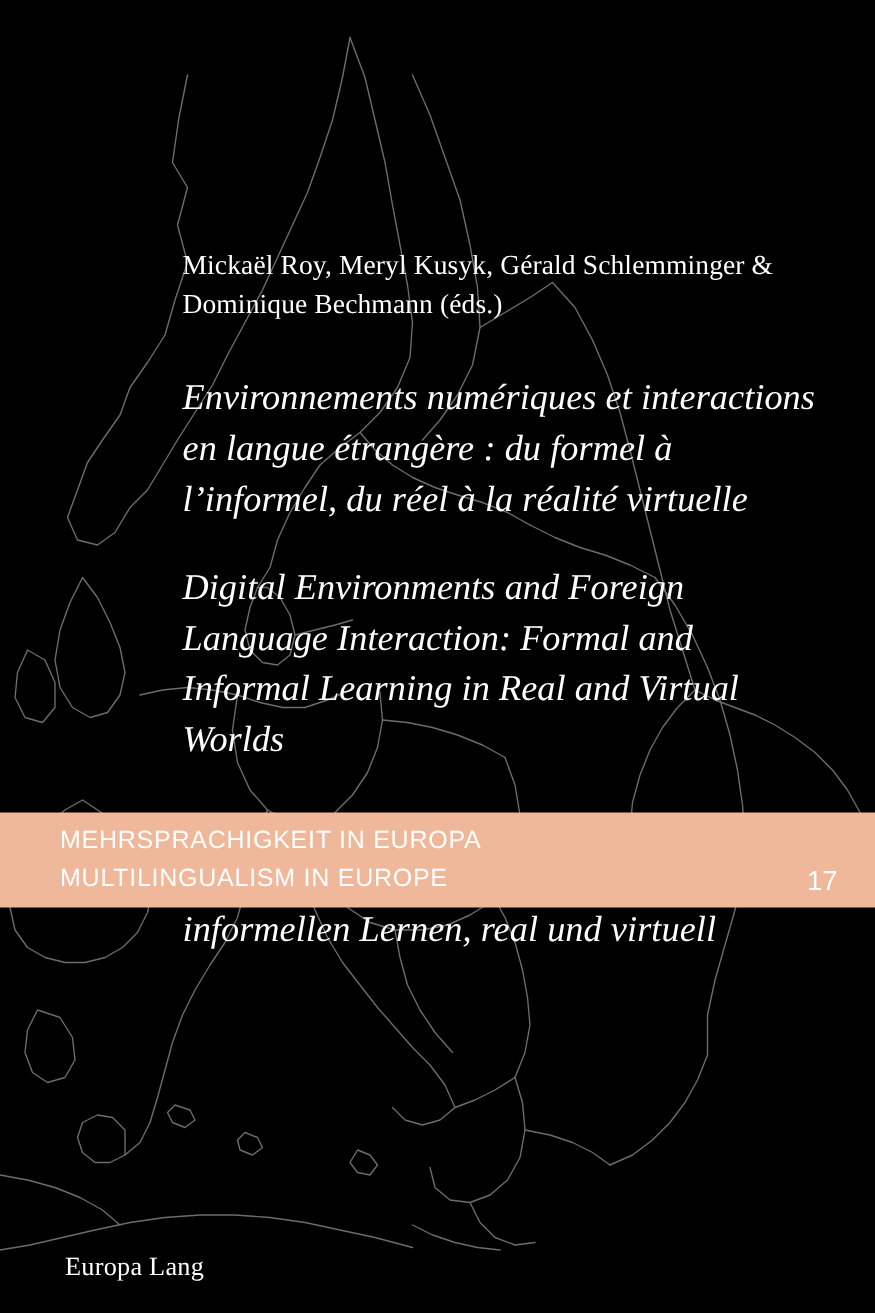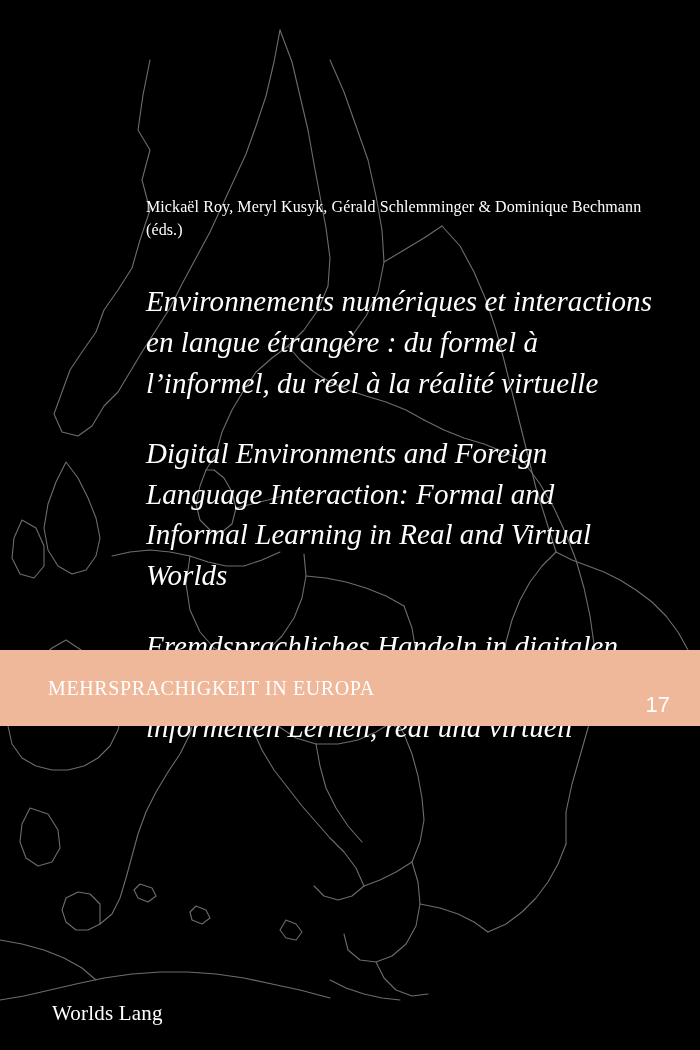--- a/index.html
+++ b/index.html
@@ -37,21 +37,21 @@
   }
 
   
   .text-block {
     position: absolute;
     left: 146px;
     top: 196px;
     width: 510px;
   }
   .editors {
-    font-size: 16px;
+    font-size: 22px;
     line-height: 1.42;
     letter-spacing: .1px;
     margin-bottom: 40px;
   }
   .title-group {
     font-size: 29px;
     line-height: 1.40;
     margin-bottom: 30px;
     letter-spacing: .05px;
     font-style: italic;
@@ -65,21 +65,21 @@
     top: 650px;
     width: 700px;
     height: 76px;
     background: #f0b89a;
     display: flex;
     align-items: center;
   }
   .series-text {
     margin-left: 48px;
     color: #ffffff;
-    font-family: Liberation Serif, serif;
+    font-family: Liberation Sans, sans-serif;
     font-size: 20px;
     letter-spacing: .6px;
     line-height: 1.55;
     text-transform: uppercase;
   }
   .series-line-2 { }
   .series-number {
     position: absolute;
     right: 30px;
     bottom: 8px;
@@ -168,19 +168,20 @@
     <div class="editors">Mickaël Roy, Meryl Kusyk, Gérald Schlemminger &amp; Dominique Bechmann (éds.)</div>
 
     <div class="title-group">Environnements numériques et interactions en langue étrangère : du formel à l’informel, du réel à la réalité virtuelle</div>
     <div class="title-group">Digital Environments and Foreign Language Interaction: Formal and Informal Learning in Real and Virtual Worlds</div>
     <div class="title-group">Fremdsprachliches Handeln in digitalen Umgebungen: vom formellen zum informellen Lernen, real und virtuell</div>
   </div>
 
   <div class="series-band">
     <div class="series-text">
       <div class="series-line-1">Mehrsprachigkeit in Europa</div>
+      <div class="series-line-2">Multilingualism in Europe</div>
     </div>
     <div class="series-number">17</div>
   </div>
 
-  <div class="publisher">Worlds Lang</div>
+  <div class="publisher">Europa Lang</div>
 
 </div>
 
 </body></html>

